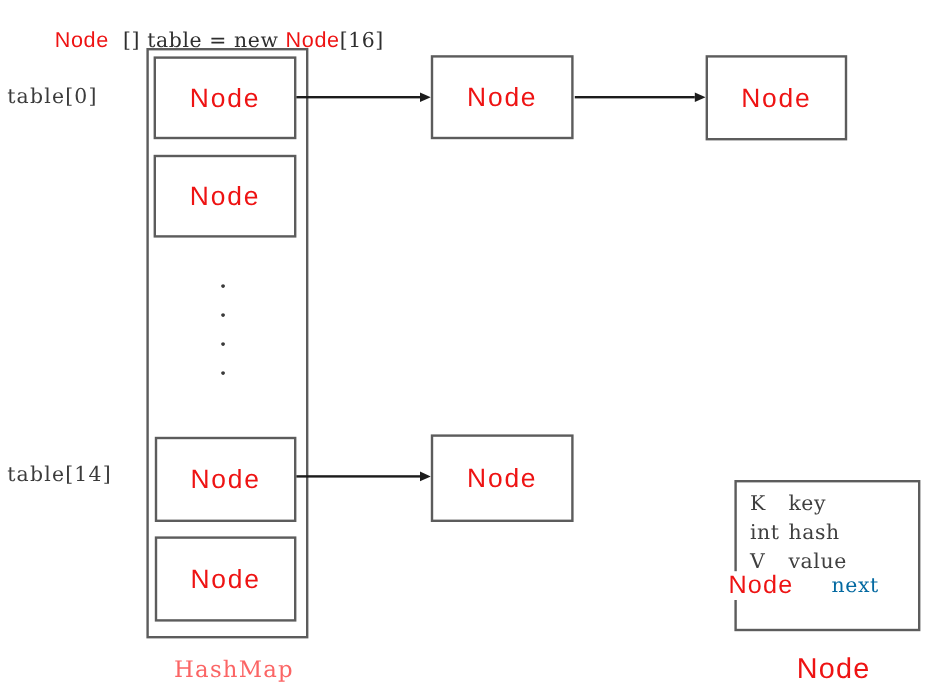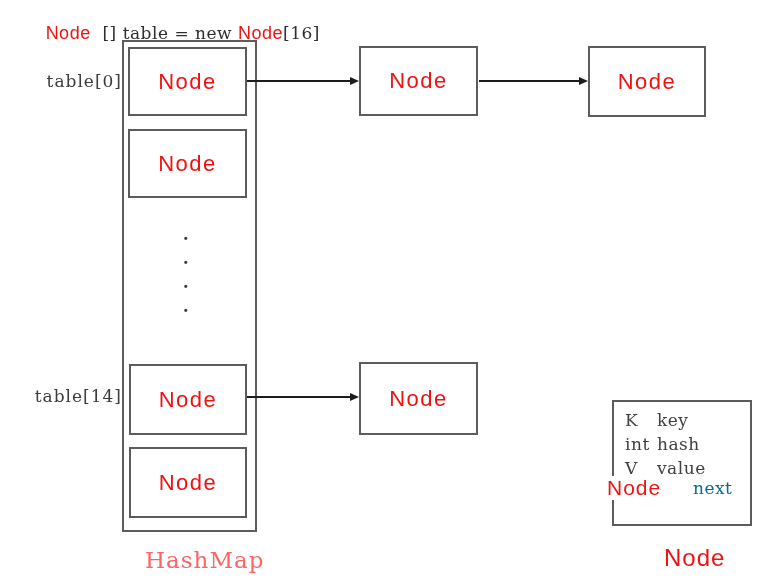--- a/index.html
+++ b/index.html
@@ -13,21 +13,21 @@
     position:absolute; left:22px; top:3px; white-space:pre;
     font-size:17px; color:#2e2e2e; letter-spacing:0.5px;
   }
   .code-line .red {
     font-family:"Liberation Sans", sans-serif; font-size:18px;
     color:#ee1313; letter-spacing:0.5px;
   }
 
   
   .row-label {
-    position:absolute; left:22px; width:100px; text-align:right;
+    position:absolute; left:6px; width:100px; 
     font-size:17px; color:#3b3b3b; letter-spacing:1px;
   }
 
   
   .box {
     position:absolute; box-sizing:border-box; background:#ffffff;
     border:2px solid #5c5c5c;
   }
   .node-box { display:flex; align-items:center; justify-content:center; }
   .node-text {
@@ -45,39 +45,39 @@
   
   .arrow-line { position:absolute; height:0; border-top:2px solid #1c1c1c; }
   .arrow-head {
     position:absolute; width:0; height:0;
     border-top:4px solid transparent; border-bottom:4px solid transparent;
     border-left:9px solid #1c1c1c;
   }
 
   
   .struct-box {
-    position:absolute; left:612px; top:400px; width:140px; height:126px;
+    position:absolute; left:612px; top:400px; width:155px; height:126px;
     box-sizing:border-box; border:2px solid #5c5c5c; background:#ffffff;
     padding:6px 0 0 11px; font-size:17px; color:#3f3f3f; letter-spacing:0.5px;
   }
   .struct-row { line-height:24px; white-space:nowrap; }
   .struct-type { display:inline-block; min-width:32px; }
   .struct-node-type {
     position:absolute; left:605px; top:476px; background:#ffffff; padding:0 2px;
     font-family:"Liberation Sans", sans-serif; font-size:21px; color:#ee1313;
     letter-spacing:1px;
   }
   .struct-next-name {
     position:absolute; left:693px; top:478px; font-size:17px; color:#0369a1;
     letter-spacing:0.5px;
   }
 
   
   .hashmap-label {
-    position:absolute; left:145px; top:547px; font-size:23px;
+    position:absolute; left:145px; top:547px; font-size:19px;
     color:#fb6565; letter-spacing:1px;
   }
   .nodeclass-label {
     position:absolute; left:664px; top:544px;
     font-family:"Liberation Sans", sans-serif; font-size:24px;
     color:#ee1313; letter-spacing:1px;
   }
 </style>
 </head>
 <body>

